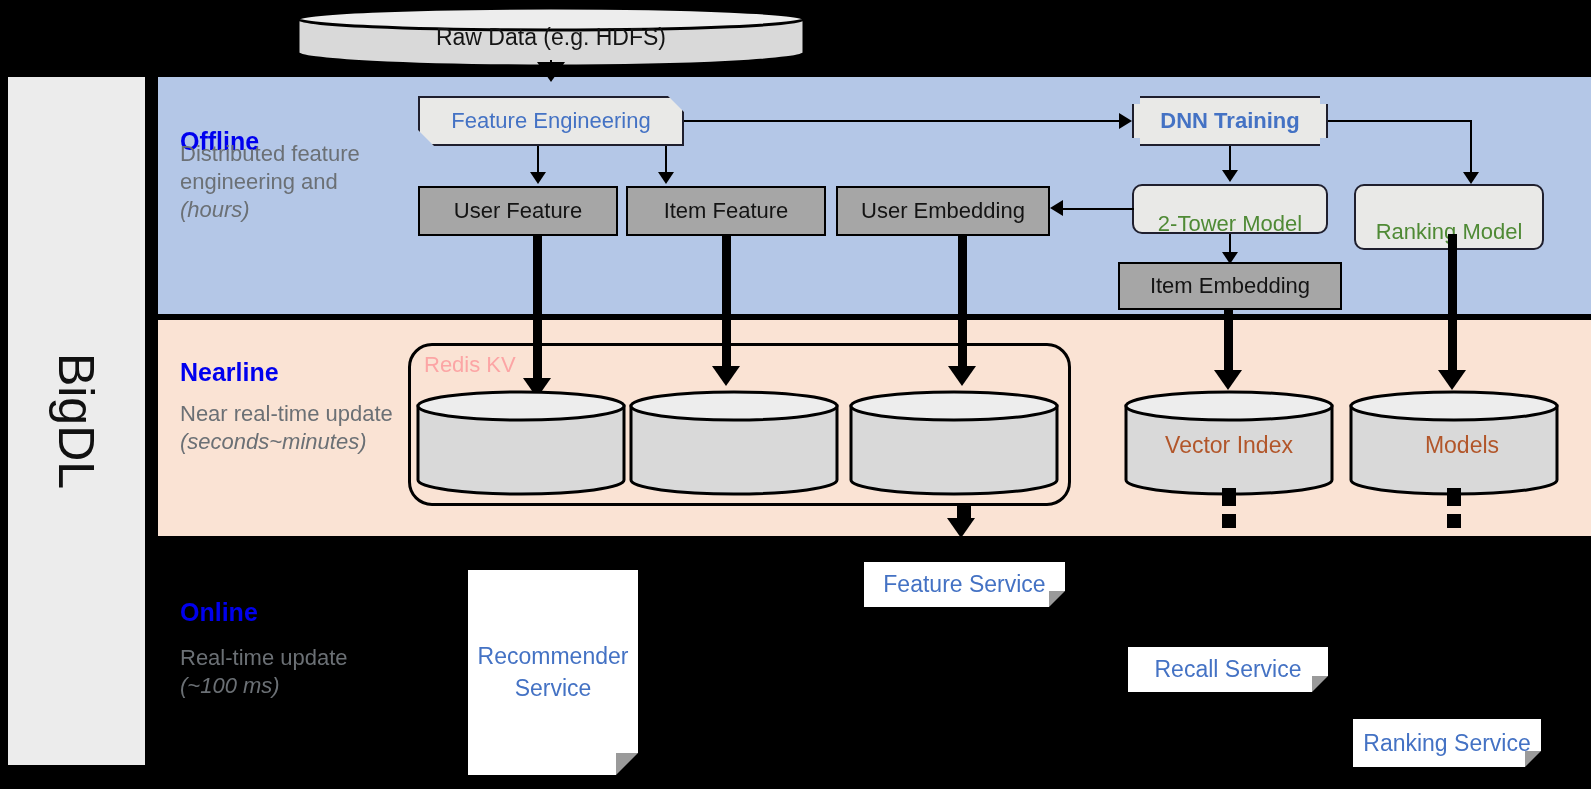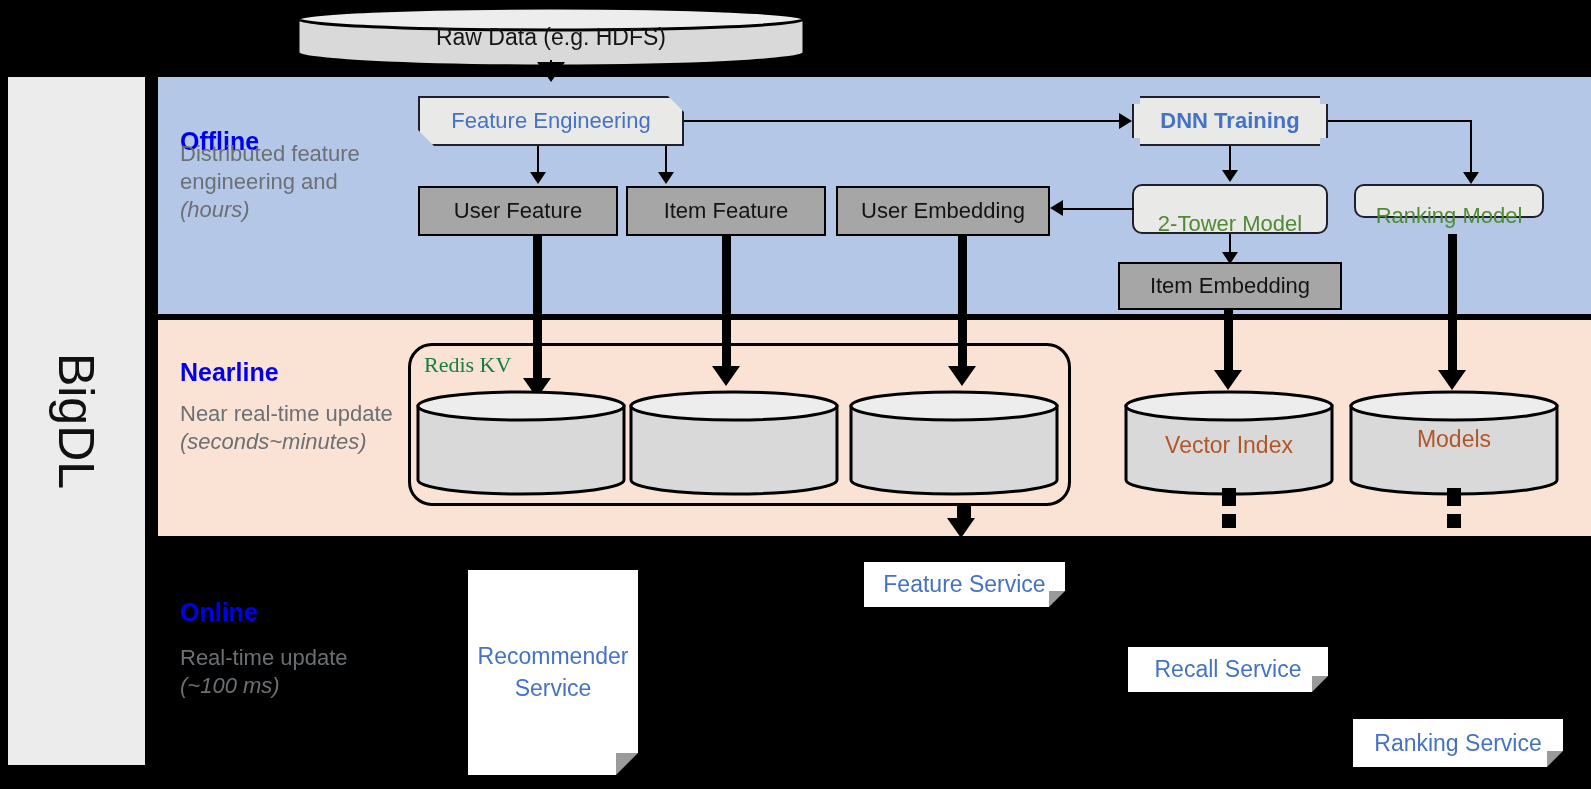--- a/index.html
+++ b/index.html
@@ -49,21 +49,21 @@
   
   .cyl{position:absolute;}
   .cyl svg{display:block;overflow:visible;}
   .cyl .cap{fill:#ededed;stroke:#000;stroke-width:3;}
   .cyl .body{fill:#d9d9d9;stroke:#000;stroke-width:3;}
   .cyl-label{position:absolute;left:0;width:100%;text-align:center;font-size:23px;color:#b2562a;}
 
   
   #redis-group{position:absolute;left:408px;top:343px;width:663px;height:163px;
       border:3px solid #000;border-radius:24px;box-sizing:border-box;background:transparent;}
-  #redis-label{position:absolute;left:424px;top:352px;font-size:22px;color:#15803d;font-family:Liberation Serif, serif;}
+  #redis-label{position:absolute;left:424px;top:352px;font-size:22px;color:#fca5a5;}
 
   
   .note{position:absolute;background:#fff;box-sizing:border-box;display:flex;
         align-items:center;justify-content:center;text-align:center;color:#4472c4;font-size:23px;}
   .fold{position:absolute;right:0;bottom:0;width:0;height:0;
         border-left:16px solid #9a9a9a;border-bottom:16px solid #000;}
   .fold2{position:absolute;right:0;bottom:0;width:0;height:0;
         border-left:22px solid #9a9a9a;border-bottom:22px solid #000;}
 
   
@@ -152,21 +152,21 @@
   <div class="ln thin-v" style="left:1229px;top:146px;height:28px;"></div>
   <div class="arrow-dn" style="left:1222px;top:170px;"></div>
 
   <div class="ln thin-h" style="left:1328px;top:120px;width:144px;"></div>
   <div class="ln thin-v" style="left:1470px;top:120px;height:56px;"></div>
   <div class="arrow-dn" style="left:1463px;top:172px;"></div>
 
   <div class="node proc-box rounded" style="left:1132px;top:184px;width:196px;height:50px;">
     <span class="green-txt">2-Tower Model</span>
   </div>
-  <div class="node proc-box rounded" style="left:1354px;top:184px;width:190px;height:34px;">
+  <div class="node proc-box rounded" style="left:1354px;top:184px;width:190px;height:66px;">
     <span class="green-txt">Ranking Model</span>
   </div>
 
   <div class="ln thin-h" style="left:1062px;top:208px;width:72px;"></div>
   <div class="arrow-lf" style="left:1050px;top:200px;"></div>
 
   <div class="ln thin-v" style="left:1229px;top:234px;height:26px;"></div>
   <div class="arrow-dn" style="left:1222px;top:252px;"></div>
 
   <div class="node grey-box" style="left:1118px;top:262px;width:224px;height:48px;">
@@ -221,21 +221,21 @@
       <ellipse class="cap" cx="105" cy="16" rx="103" ry="14"></ellipse>
     </svg>
     <div class="cyl-label" style="top:42px;">Vector Index</div>
   </div>
 
   <div class="cyl" style="left:1349px;top:390px;">
     <svg width="210" height="106" viewBox="0 0 210 106">
       <path class="body" d="M2,16 L2,90 A103,14 0 0 0 208,90 L208,16 Z"></path>
       <ellipse class="cap" cx="105" cy="16" rx="103" ry="14"></ellipse>
     </svg>
-    <div class="cyl-label" style="top:36px;">Models</div>
+    <div class="cyl-label" style="top:42px;padding-left:8px;">Models</div>
   </div>
 
   <div class="sq" style="left:957px;top:506px;width:14px;height:14px;"></div>
   <div class="arrow-dn-thick" style="left:947px;top:518px;border-top-width:20px;"></div>
 
   <div class="sq" style="left:1222px;top:488px;width:14px;height:18px;"></div>
   <div class="sq" style="left:1222px;top:514px;width:14px;height:14px;"></div>
 
   <div class="sq" style="left:1447px;top:488px;width:14px;height:18px;"></div>
   <div class="sq" style="left:1447px;top:514px;width:14px;height:14px;"></div>
@@ -248,18 +248,18 @@
   <div class="note" style="left:864px;top:562px;width:201px;height:45px;">
     <span>Feature Service</span>
     <span class="fold"></span>
   </div>
 
   <div class="note" style="left:1128px;top:647px;width:200px;height:45px;">
     <span>Recall Service</span>
     <span class="fold"></span>
   </div>
 
-  <div class="note" style="left:1353px;top:719px;width:210px;height:48px;">
+  <div class="note" style="left:1353px;top:719px;width:188px;height:48px;">
     <span>Ranking Service</span>
     <span class="fold"></span>
   </div>
 
 </div>
 
 </body></html>

